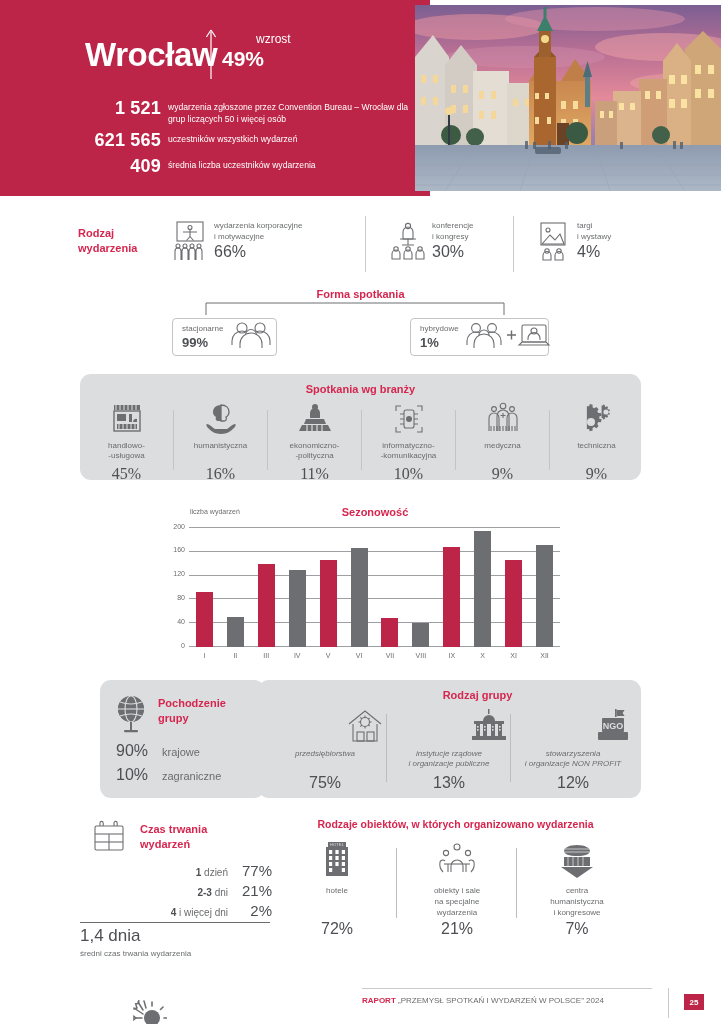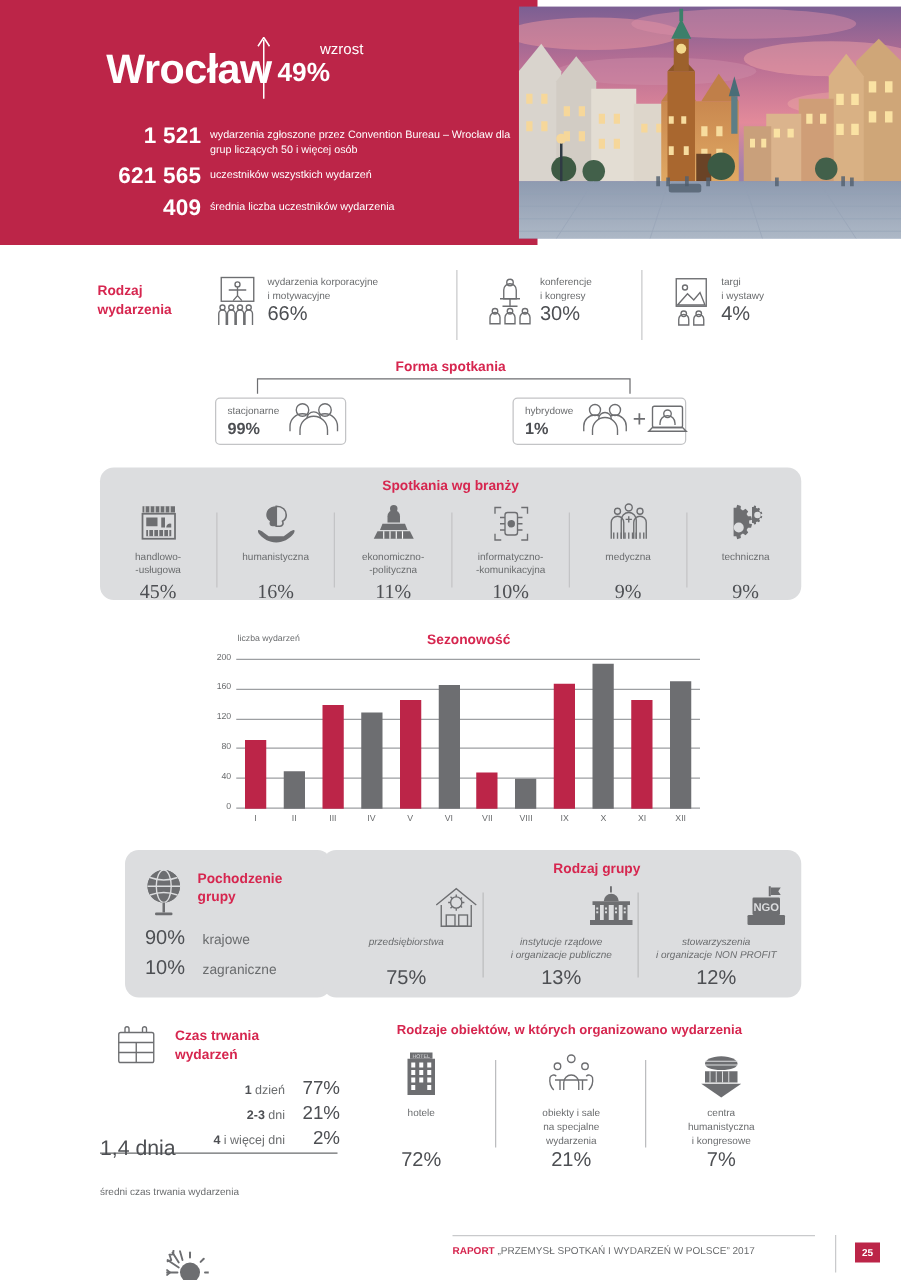--- a/index.html
+++ b/index.html
@@ -106,21 +106,21 @@
 
   
   .czas { position:absolute; left:80px; top:812px; width:200px; height:150px; }
   .czas-head { position:absolute; left:60px; top:10px; font-size:11px; line-height:1.35; }
   .czas-ico { position:absolute; left:12px; top:8px; }
   .czas-row { position:absolute; right:8px; display:flex; align-items:baseline; justify-content:flex-end; }
   .czas-lbl { font-size:10px; color:#6a6c6e; }
   .czas-lbl b { color:#4d4f53; font-size:10px; }
   .czas-pct { font-size:15px; color:#4d4f53; width:44px; text-align:right; }
   .czas-rule { position:absolute; left:0; top:110px; width:190px; height:1px; background:#6a6c6e; }
-  .czas-avg { position:absolute; left:0; top:97px; font-size:17px; color:#4d4f53; }
+  .czas-avg { position:absolute; left:0; top:114px; font-size:17px; color:#4d4f53; }
   .czas-sub { position:absolute; left:0; top:137px; font-size:8px; color:#6a6c6e; }
 
   
   .obiekty { position:absolute; left:270px; top:812px; width:371px; height:135px; }
   .obiekty h3 { position:absolute; left:0; top:6px; width:371px; font-size:10.5px; }
   .ob-cell { position:absolute; top:26px; width:114px; text-align:center; }
   .ob-ico { height:42px; display:flex; align-items:flex-end; justify-content:center; }
   .ob-lbl { font-size:8px; color:#6a6c6e; line-height:1.35; margin-top:6px; height:32px; }
   .ob-pct { font-size:16px; color:#4d4f53; margin-top:2px; }
   .ob-div { position:absolute; top:36px; width:1px; height:70px; background:#bcbdbf; }
@@ -849,19 +849,19 @@
       <div class="ob-lbl">
         <span>centra</span><br><span>humanistyczna</span><br><span>i kongresowe</span>
       </div>
       <div class="ob-pct">7%</div>
     </div>
   </div>
 
   <div class="footer">
     <div class="foot-rule"></div>
     <div class="foot-txt">
-      <b>RAPORT</b><span> „PRZEMYSŁ SPOTKAŃ I WYDARZEŃ W POLSCE” 2017</span>
+      <b>RAPORT</b><span> „PRZEMYSŁ SPOTKAŃ I WYDARZEŃ W POLSCE” 2024</span>
     </div>
     <div class="foot-sep"></div>
     <div class="pagebox">25</div>
   </div>
 
 </div>
 
 </body></html>

